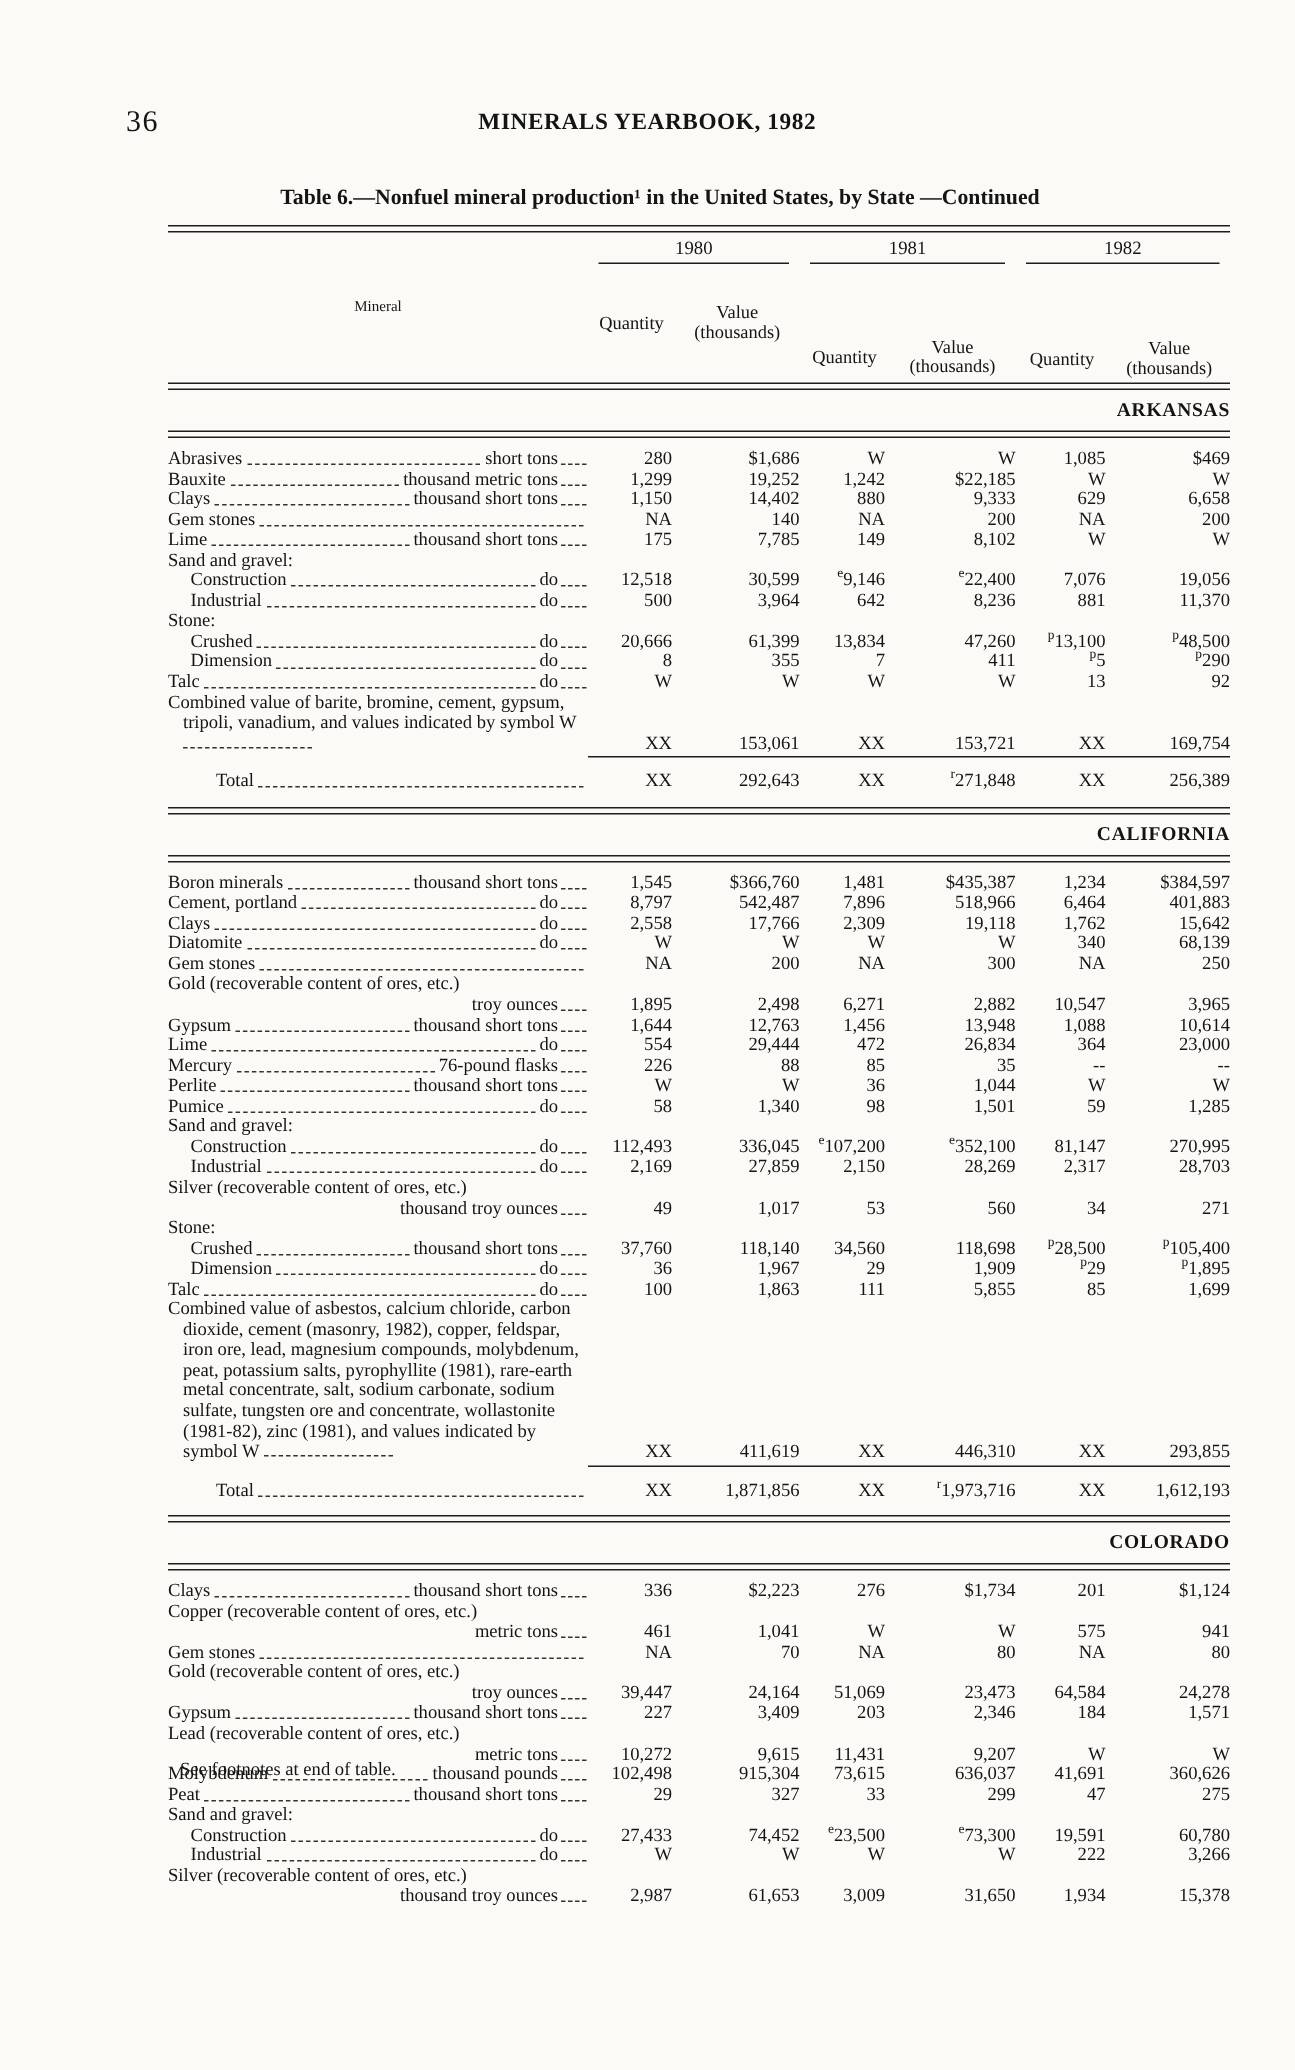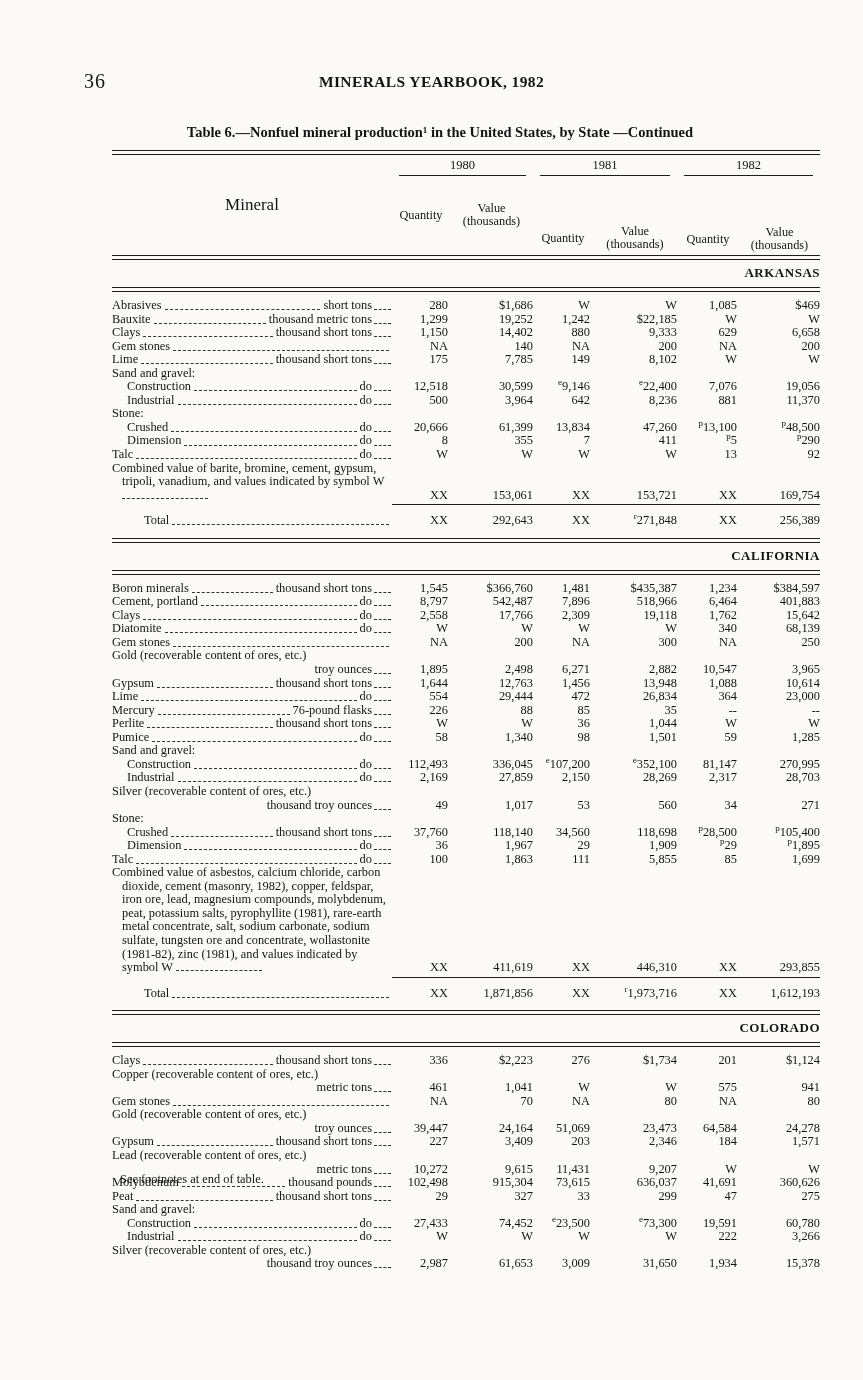--- a/index.html
+++ b/index.html
@@ -19,21 +19,21 @@
   .head-title{position:absolute;left:0;right:0;top:3px;text-align:center;font-weight:bold;font-size:15.5px;letter-spacing:.4px;}
 
   
   .table-title{position:absolute;top:124px;left:90px;width:700px;text-align:center;font-weight:bold;font-size:14.5px;}
 
   
   .mtable{position:absolute;top:150px;left:112px;width:708px;font-size:12.4px;}
   .rule-double{height:3px;border-top:1px solid #1d1d1d;border-bottom:1px solid #1d1d1d;}
 
   .colhead{display:flex;align-items:stretch;padding:2px 0 3px 0;}
-  .stub-head{width:280px;display:flex;align-items:center;justify-content:center;font-size:17px;font-family:Liberation Serif, serif;}
+  .stub-head{width:280px;display:flex;align-items:center;justify-content:center;font-size:10px;font-family:Liberation Serif, serif;}
   .ygroup{display:flex;flex-direction:column;}
   .yg1{width:141px;}.yg2{width:144px;gap:46px;}.yg3{width:143px;gap:48px;}
   .ylabel{text-align:center;font-size:12.5px;padding:1px 0 2px 0;margin:0 7px;border-bottom:1.3px solid #1d1d1d;}
   .ysub{display:flex;align-items:center;flex:1;padding-top:2px;}
   .qh{text-align:center;font-size:12.3px;}
   .yg1 .qh{width:58px;}.yg2 .qh{width:60px;}.yg3 .qh{width:62px;}
   .vh{flex:1;text-align:center;font-size:12.3px;line-height:13px;}
 
   .section-name{text-align:right;font-size:13px;letter-spacing:.5px;padding:5px 0 6px 0;font-weight:bold;}
 

